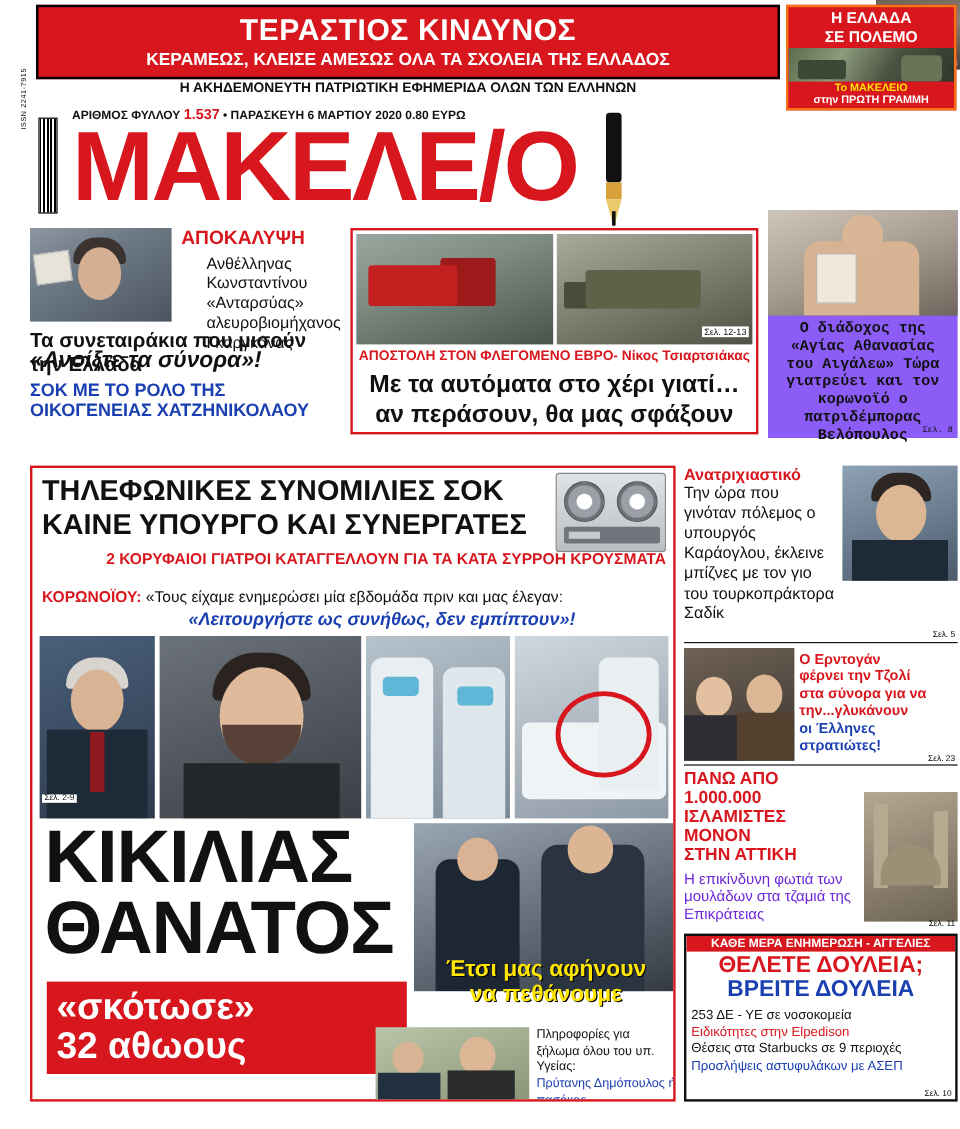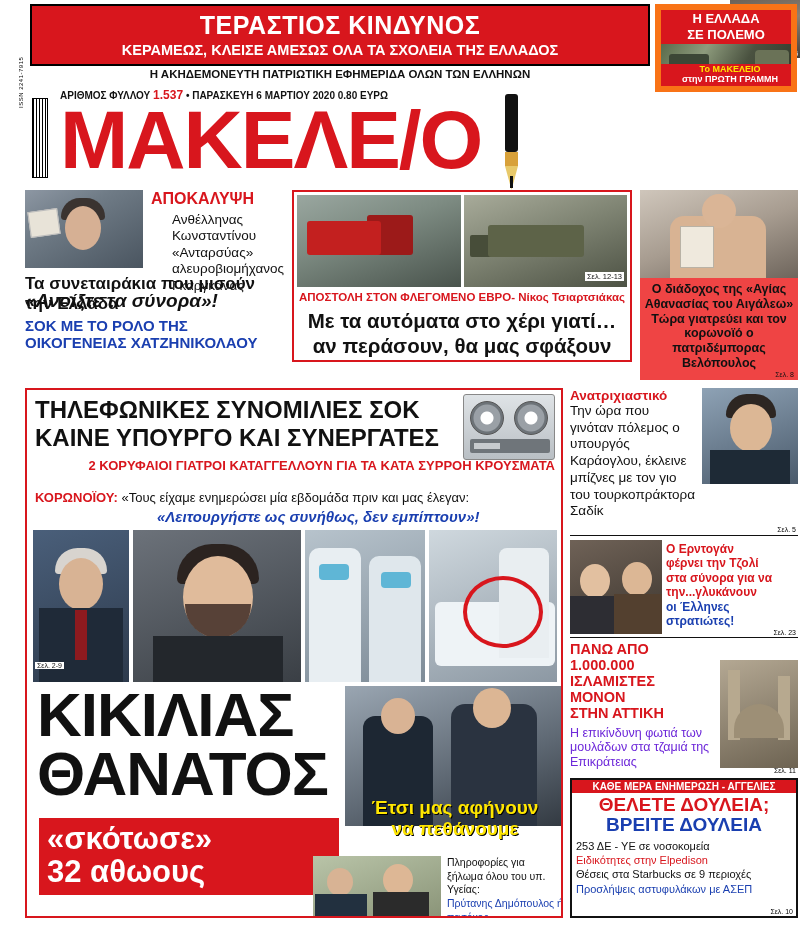--- a/index.html
+++ b/index.html
@@ -41,21 +41,21 @@
     background:#2e2520;
   }
   .tb-body {
     position:absolute; left:6px; top:40px; width:58px; height:20px; background:#3b4a63; border-radius:16px 16px 0 0;
   }
   .tb-cap { position:absolute; right:2px; bottom:1px; color:#fff; font-size:6.5px; }
 
   
   .topright {
     position:absolute; left:655px; top:4px; width:142px; height:88px;
-    border:6px solid #f97316; background:#d8161d; overflow:hidden;
+    border:2px solid #f97316; background:#d8161d; overflow:hidden;
   }
   .tr-title { color:#fff; font-weight:bold; font-size:13px; text-align:center; line-height:1.08; padding:2px 2px 0 2px; }
   .tr-img {
     position:absolute; left:0; top:34px; width:138px; height:36px;
     background:linear-gradient(120deg,#5a6b4b 0%, #8d9b7c 30%, #4a5240 60%, #2f3428 100%);
   }
   .tr-img:after {
     content:""; position:absolute; left:8px; top:10px; width:40px; height:16px;
     background:#3c4736; border-radius:3px;
   }
@@ -137,21 +137,21 @@
   .cb-sub {
     position:absolute; left:0; top:99px; width:336px; text-align:center; color:#d8161d;
     font-weight:bold; font-size:11.5px;
   }
   .cb-head {
     position:absolute; left:0; top:116px; width:336px; text-align:center; color:#111;
     font-weight:bold; font-size:20.5px; line-height:1.22;
   }
 
   .rightblock {
-    position:absolute; left:640px; top:190px; width:158px; height:190px; background:#ef4444;
+    position:absolute; left:640px; top:175px; width:158px; height:190px; background:#8b5cf6;font-family:Liberation Mono, monospace;
   }
   .rb-photo {
     position:absolute; left:0; top:0; width:158px; height:88px;
     background:linear-gradient(160deg,#cfc6bb 0%, #a79c90 50%, #6e655c 100%); overflow:hidden;
   }
   .rb-photo .torso { position:absolute; left:30px; top:26px; width:96px; height:62px; background:#d8b393; border-radius:14px 14px 0 0;}
   .rb-photo .head { position:absolute; left:62px; top:4px; width:34px; height:34px; border-radius:50%; background:#dab596;}
   .rb-photo .paper { position:absolute; left:40px; top:36px; width:34px; height:42px; background:#efe9dd; border:1px solid #b9b2a5; font-size:3px; padding:2px; overflow:hidden;}
   .rb-text {
     position:absolute; left:4px; top:92px; width:150px; text-align:center; font-size:12.5px;

